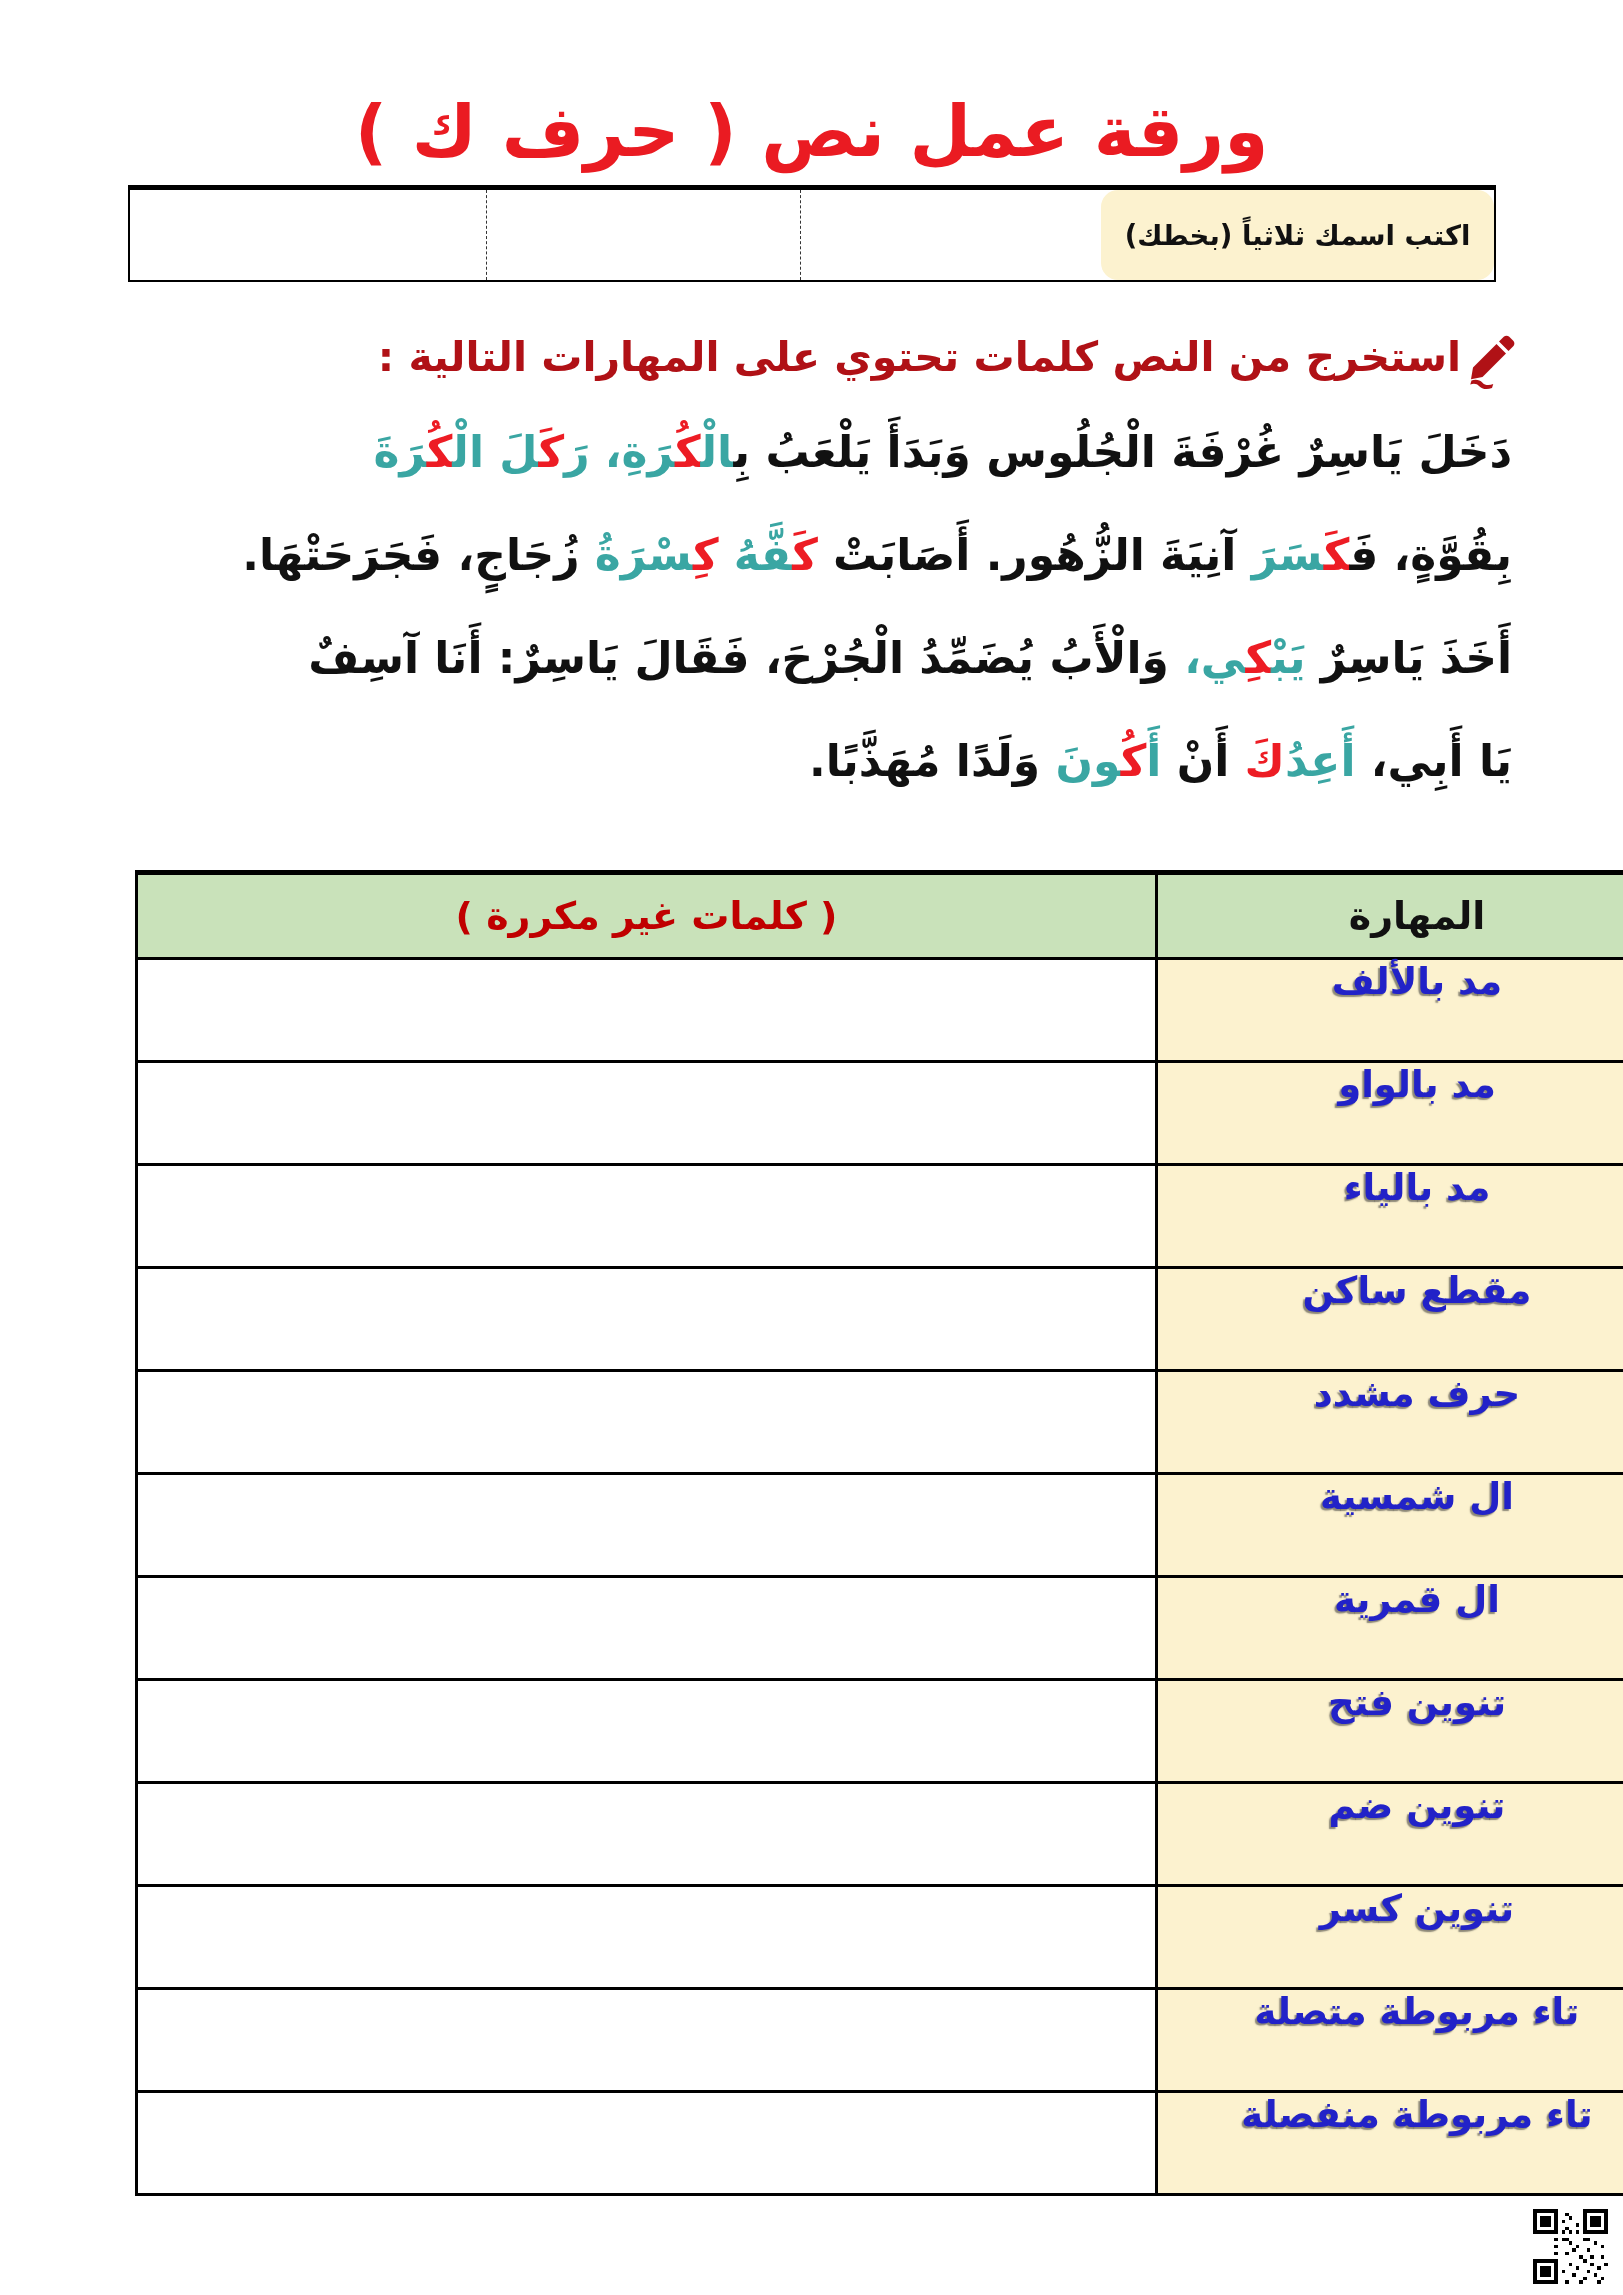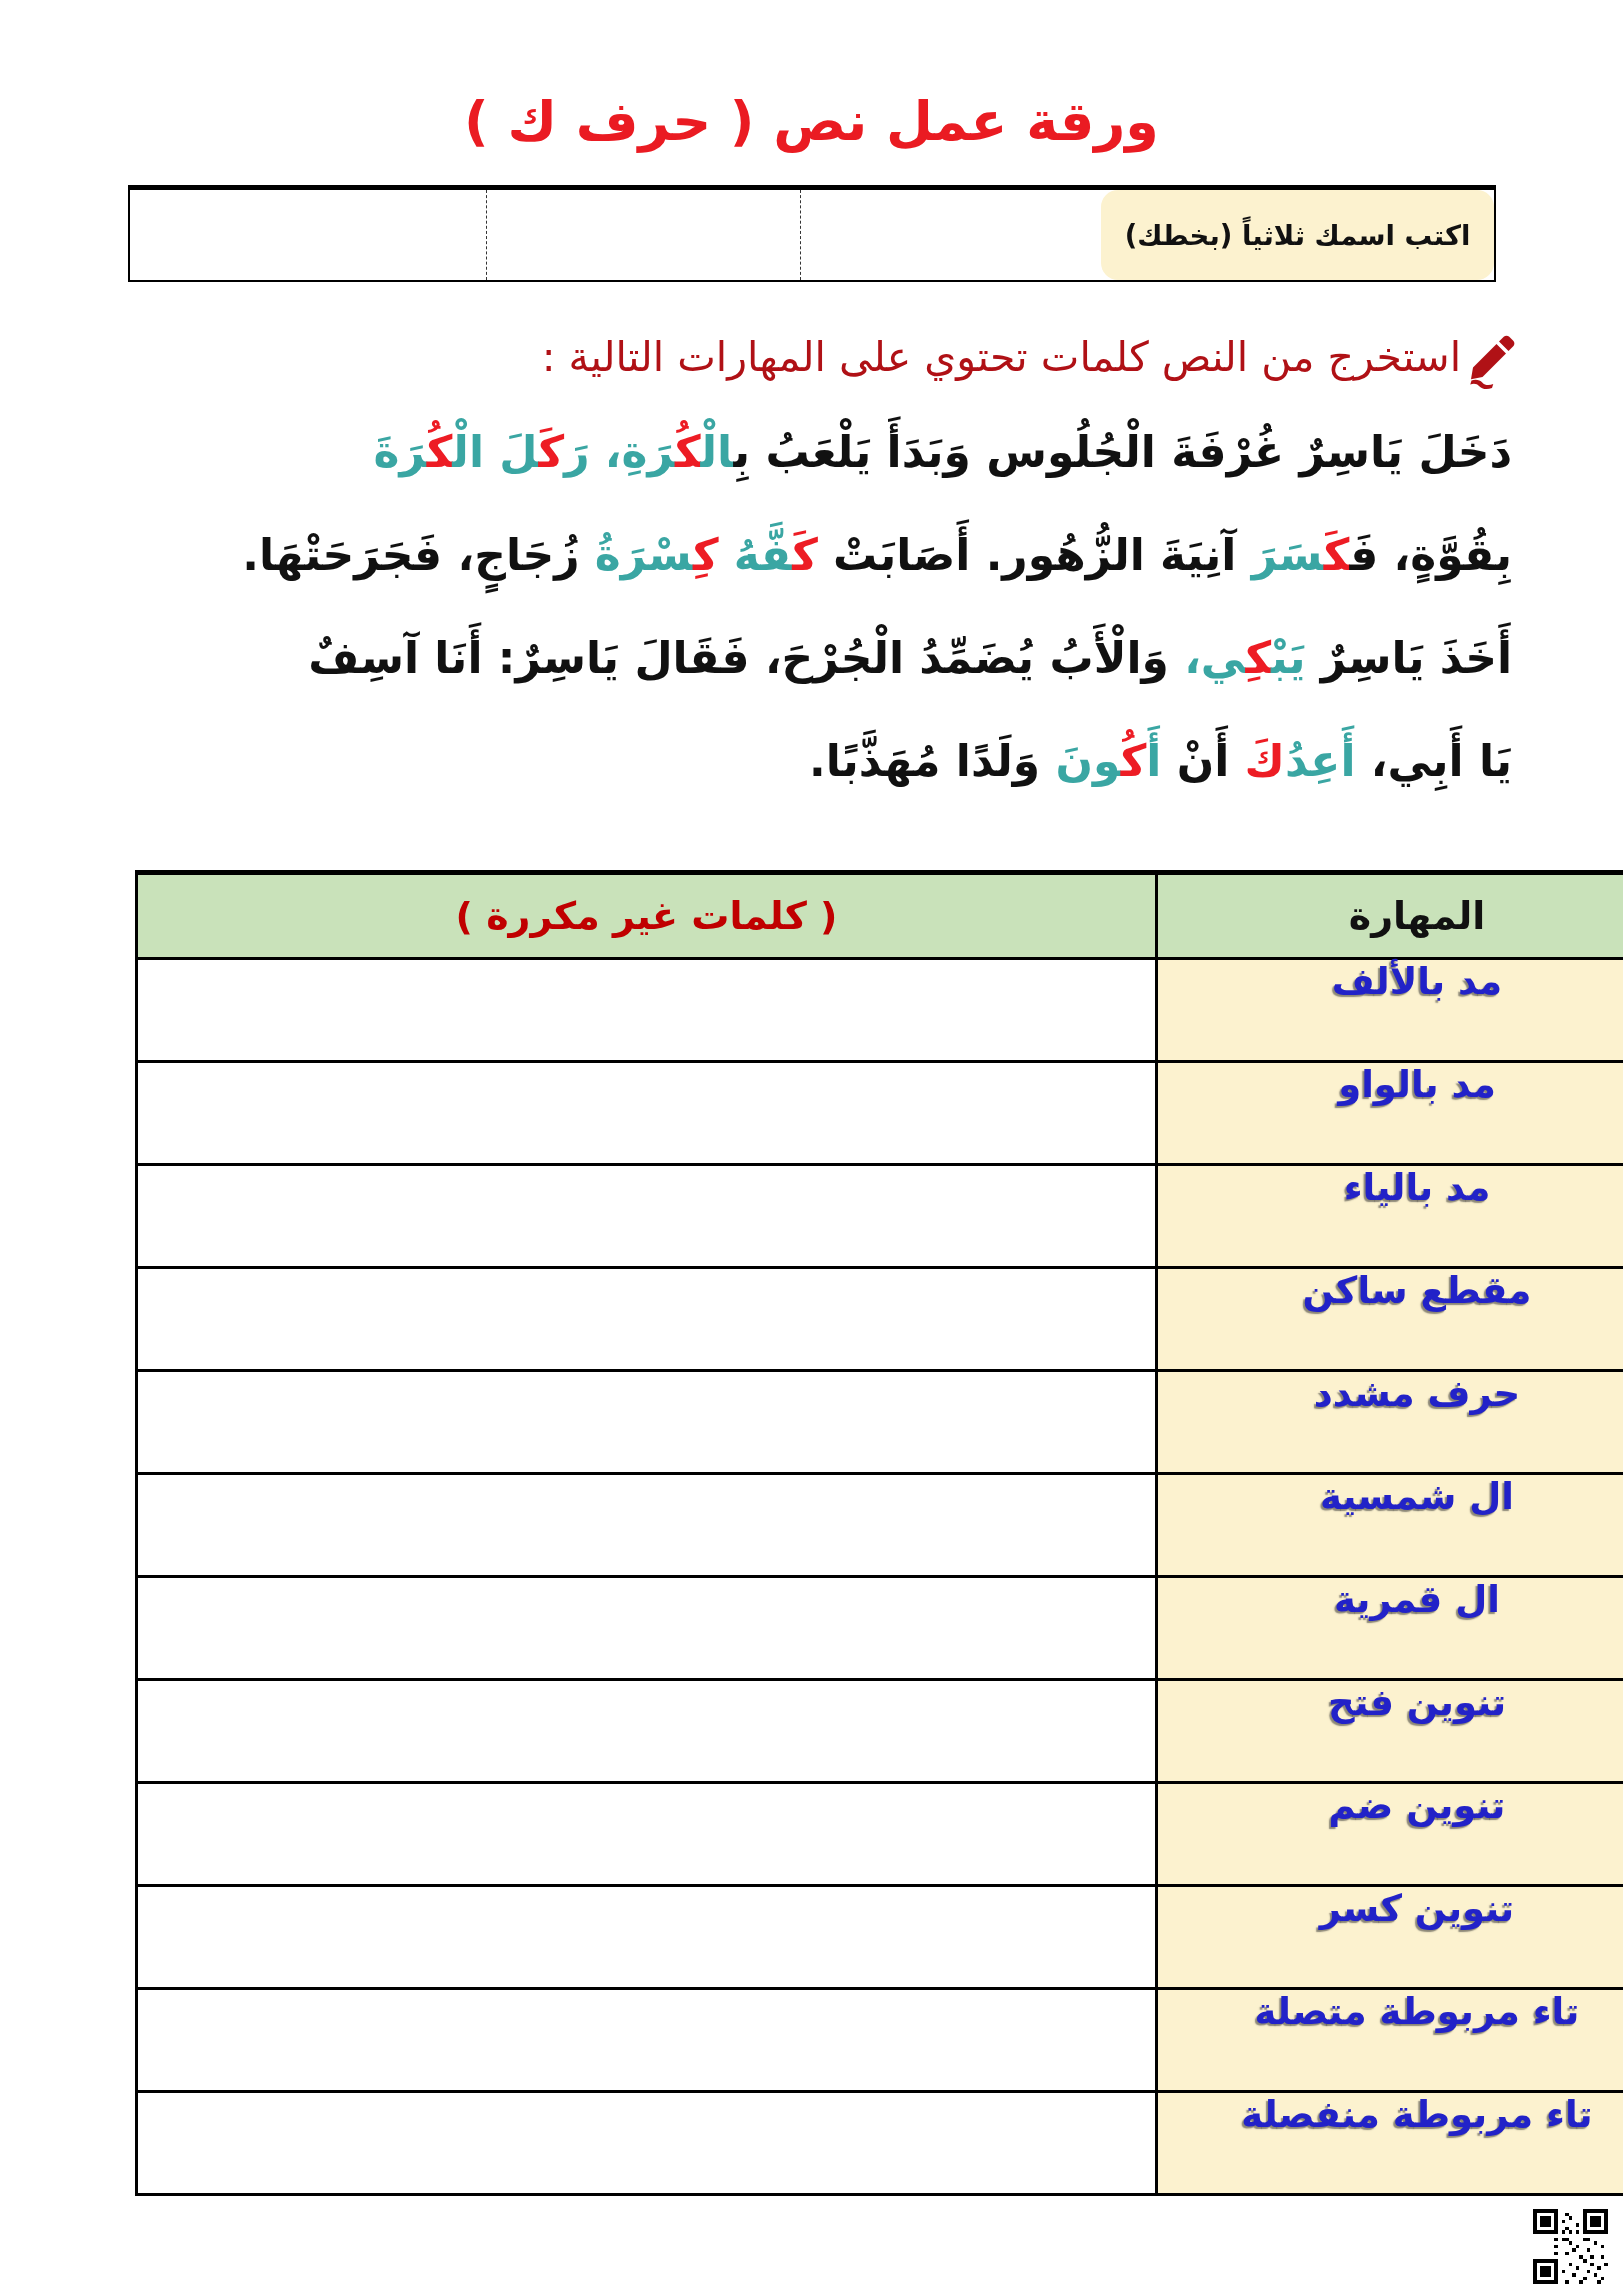--- a/index.html
+++ b/index.html
@@ -5,21 +5,21 @@
   html,body{margin:0;padding:0;}
   body{
     width:1623px;height:2295px;background:#ffffff;position:relative;
     font-family:"DejaVu Sans", sans-serif;
   }
   .page{position:absolute;inset:0;}
 
   
   .title{
     position:absolute;top:90px;left:0;width:100%;
-    text-align:center;font-size:54px;font-weight:bold;color:#ea1b22;
+    text-align:center;font-size:71px;font-weight:bold;color:#ea1b22;
     direction:rtl;
   }
 
   
   .name-table{
     position:absolute;left:128px;top:185px;width:1368px;height:97px;
     border:2px solid #000;border-top:5.9px solid #000;
     display:flex;flex-direction:row;box-sizing:border-box;background:#fff;
   }
   .name-cell{box-sizing:border-box;height:100%;}
@@ -31,21 +31,21 @@
     font-size:27.5px;font-weight:bold;color:#111;direction:rtl;text-align:center;border-radius:17px;
   }
 
   
   .instruction{
     position:absolute;top:322px;right:98px;direction:rtl;
     display:flex;align-items:center;gap:3.9px;
   }
   .instruction .icon{width:60px;height:60px;flex:0 0 auto;margin-top:9.2px;}
   .instruction .text{
-    font-size:41px;font-weight:normal;color:#b01116;white-space:nowrap;
+    font-size:41px;font-weight:bold;color:#b01116;white-space:nowrap;
   }
 
   
   .passage{
     position:absolute;top:400px;right:111px;width:1355px;
     direction:rtl;text-align:right;color:#111;font-weight:bold;
   }
   .pline{font-size:44px;line-height:103px;white-space:nowrap;}
 
   

